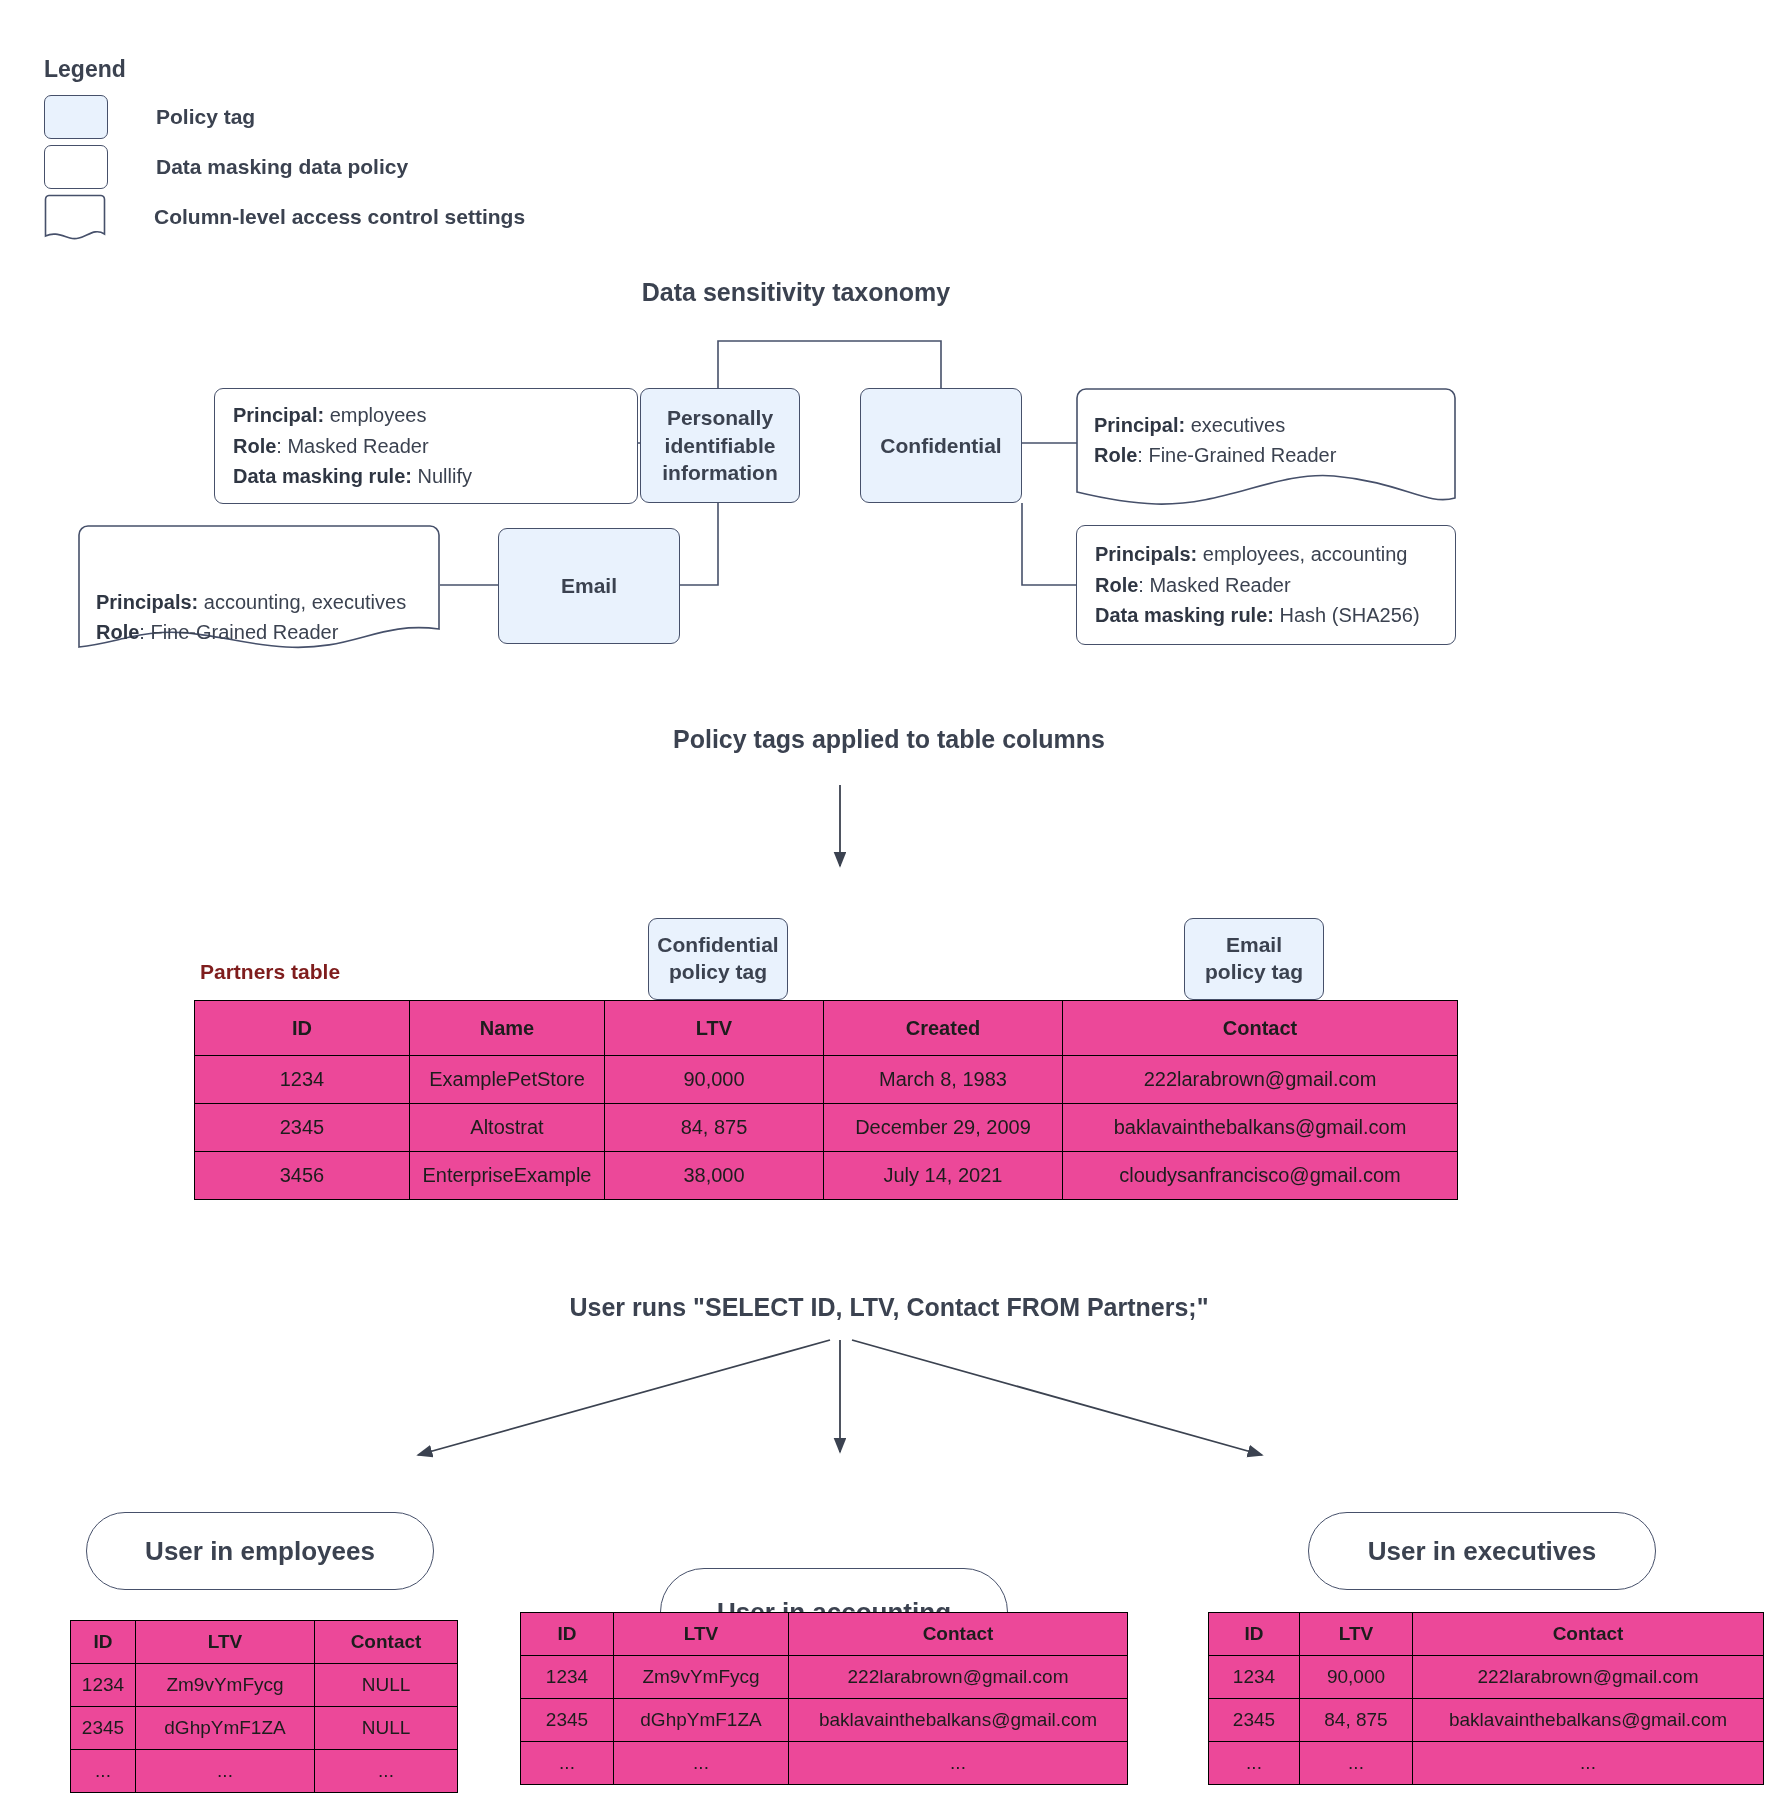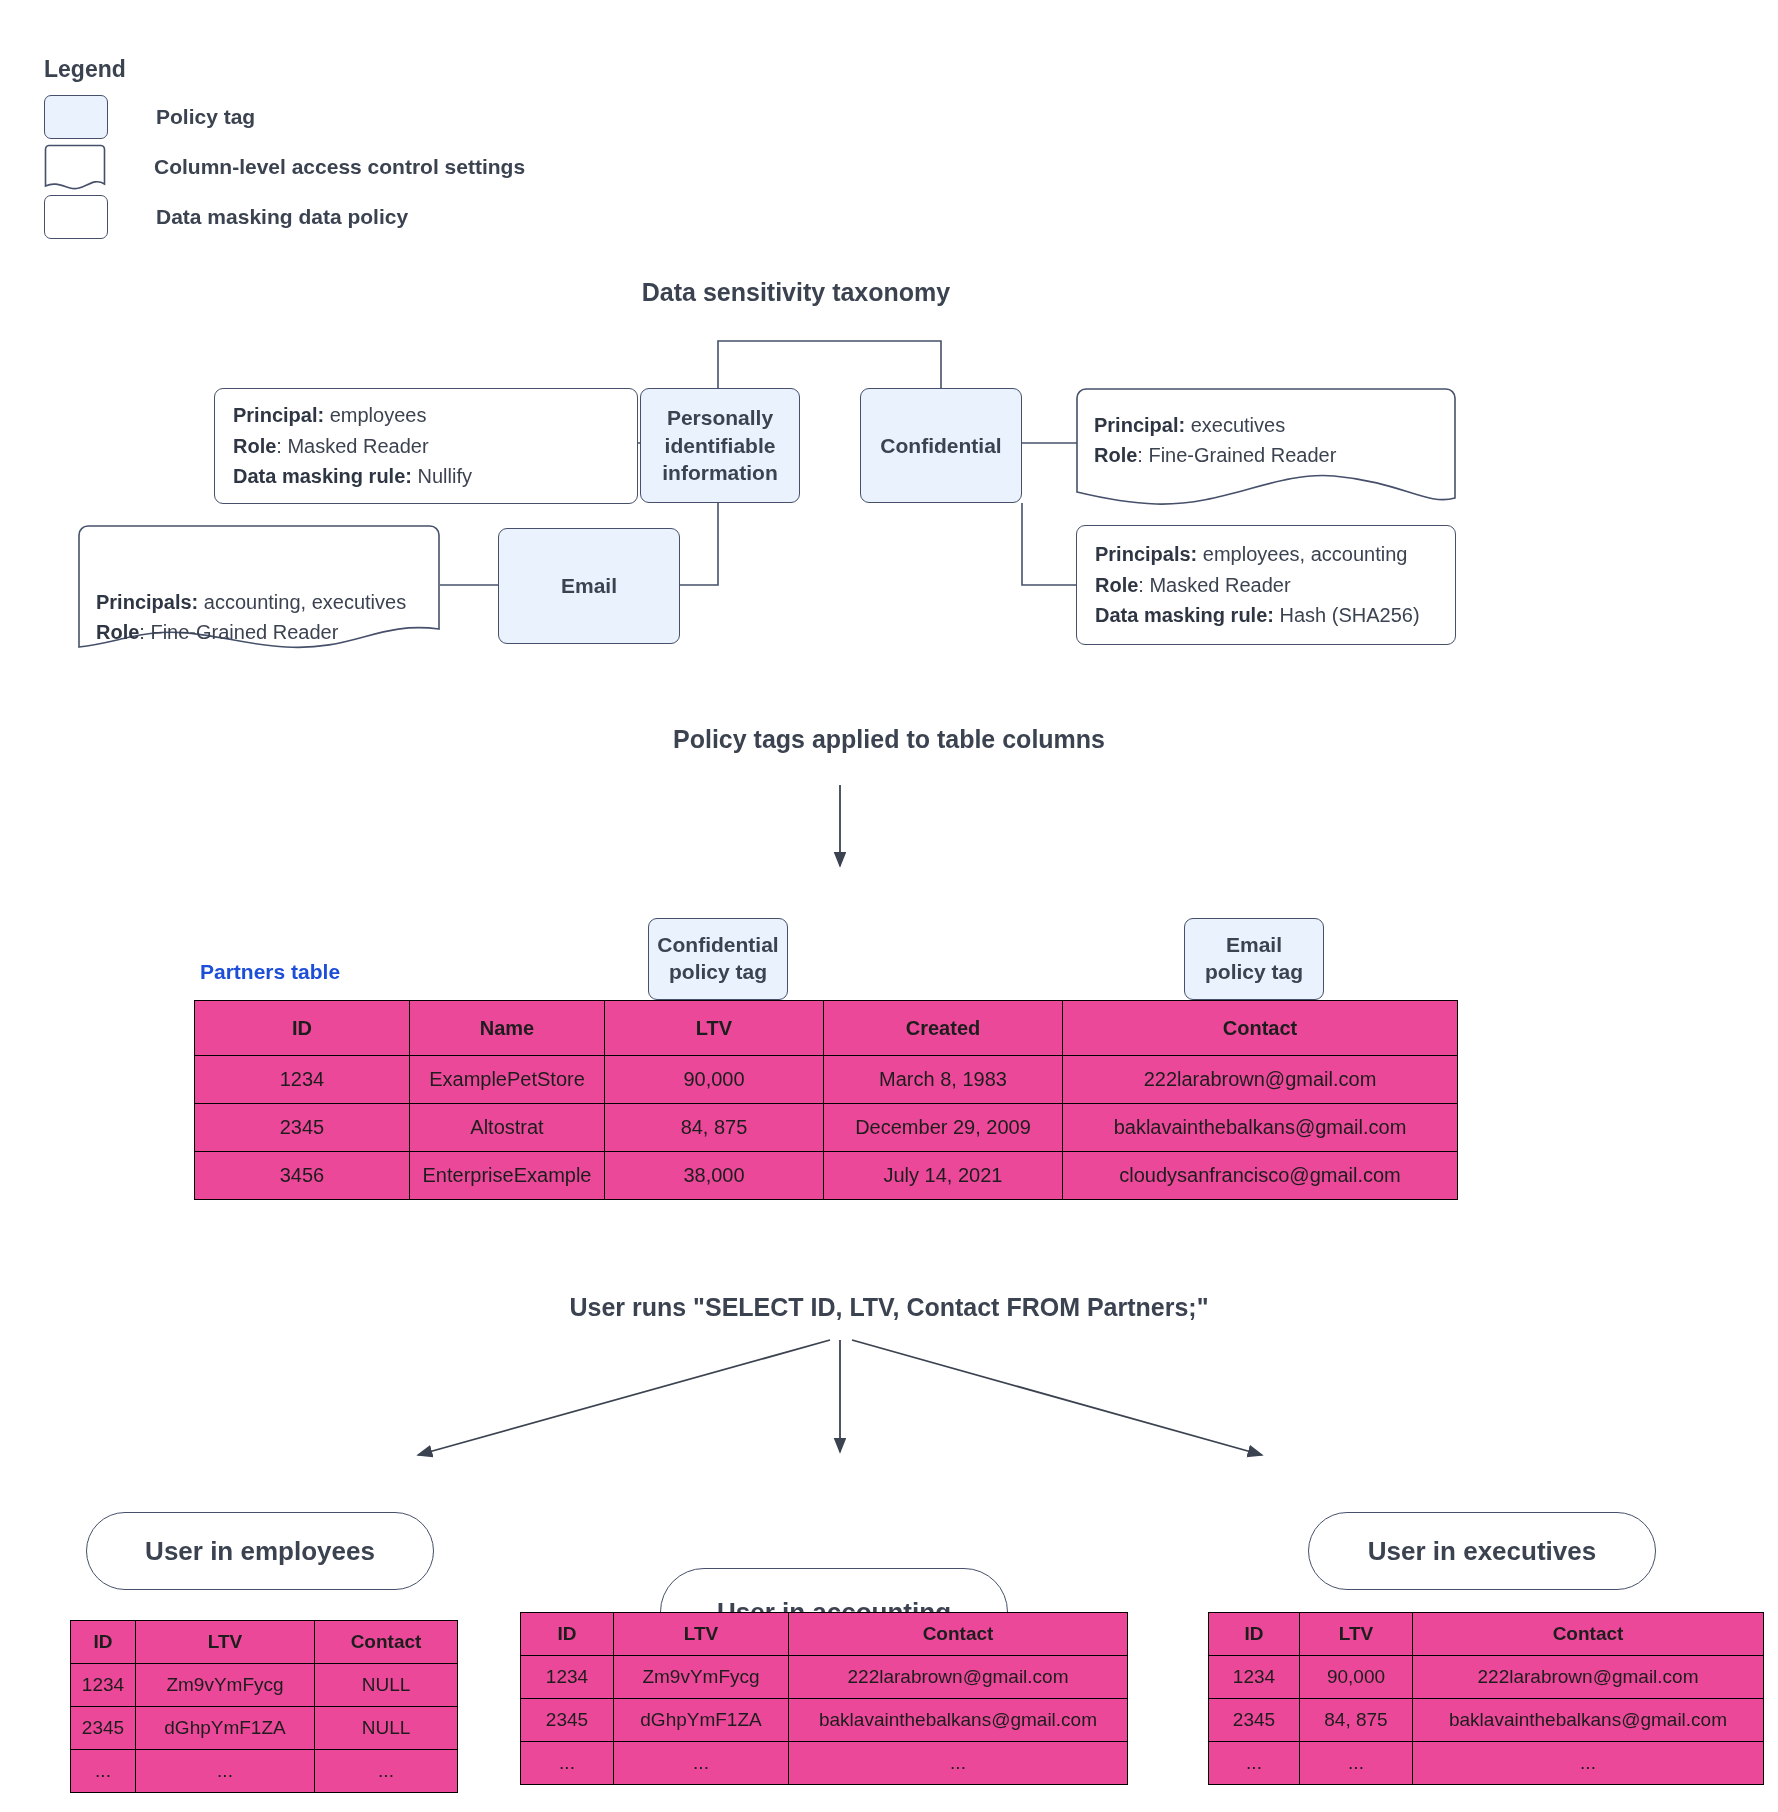--- a/index.html
+++ b/index.html
@@ -91,21 +91,21 @@
   #partners-table { font-size: 20px; }
   #partners-table th { height: 52px; }
   #partners-table td { height: 45px; }
 
   
   .result-table { font-size: 19px; }
   .result-table th { height: 40px; }
   .result-table td { height: 40px; }
 
   .table-label {
-    font-size: 21px; font-weight: bold; color: #1d4ed8; white-space: nowrap;
+    font-size: 21px; font-weight: bold; color: #7f1d1d; white-space: nowrap;
   }
 
   
   .user-pill {
     border: 1.6px solid #46506a; border-radius: 999px; background: #fff;
     display: flex; align-items: center; justify-content: center;
     font-size: 26px; font-weight: bold; color: #3b4250; box-sizing: border-box;
   }
 </style>
 </head>
@@ -145,33 +145,33 @@
 
 <div id="legend" class="abs">
   <div class="legend-title">Legend</div>
 
   <div class="legend-row">
     <div class="legend-swatch swatch-tag"></div>
     <div class="legend-label">Policy tag</div>
   </div>
 
   <div class="legend-row">
+    <div class="legend-swatch swatch-policy"></div>
+    <div class="legend-label">Data masking data policy</div>
+  </div>
+
+  <div class="legend-row">
     <div class="legend-swatch" style="position:relative;">
       <svg width="62" height="50" viewBox="0 0 62 50" style="position:absolute;left:0;top:-2px;">
         <path d="M5,1.5 H57 A4,4 0 0 1 60.5,5.5 V40
                  C48,32 40,48 26,44 C16,41 10,38 1.5,42
                  V5.5 A4,4 0 0 1 5,1.5 Z" fill="#ffffff" stroke="#46506a" stroke-width="1.6"></path>
       </svg>
     </div>
     <div class="legend-label">Column-level access control settings</div>
-  </div>
-
-  <div class="legend-row">
-    <div class="legend-swatch swatch-policy"></div>
-    <div class="legend-label">Data masking data policy</div>
   </div>
 </div>
 
 <div class="section-title abs" style="left:0;top:278px;width:1592px;">Data sensitivity taxonomy</div>
 
 <div class="tag-box abs" style="left:640px;top:388px;width:160px;height:115px;">
   <span>Personally identifiable information</span>
 </div>
 
 <div class="tag-box abs" style="left:860px;top:388px;width:162px;height:115px;">

